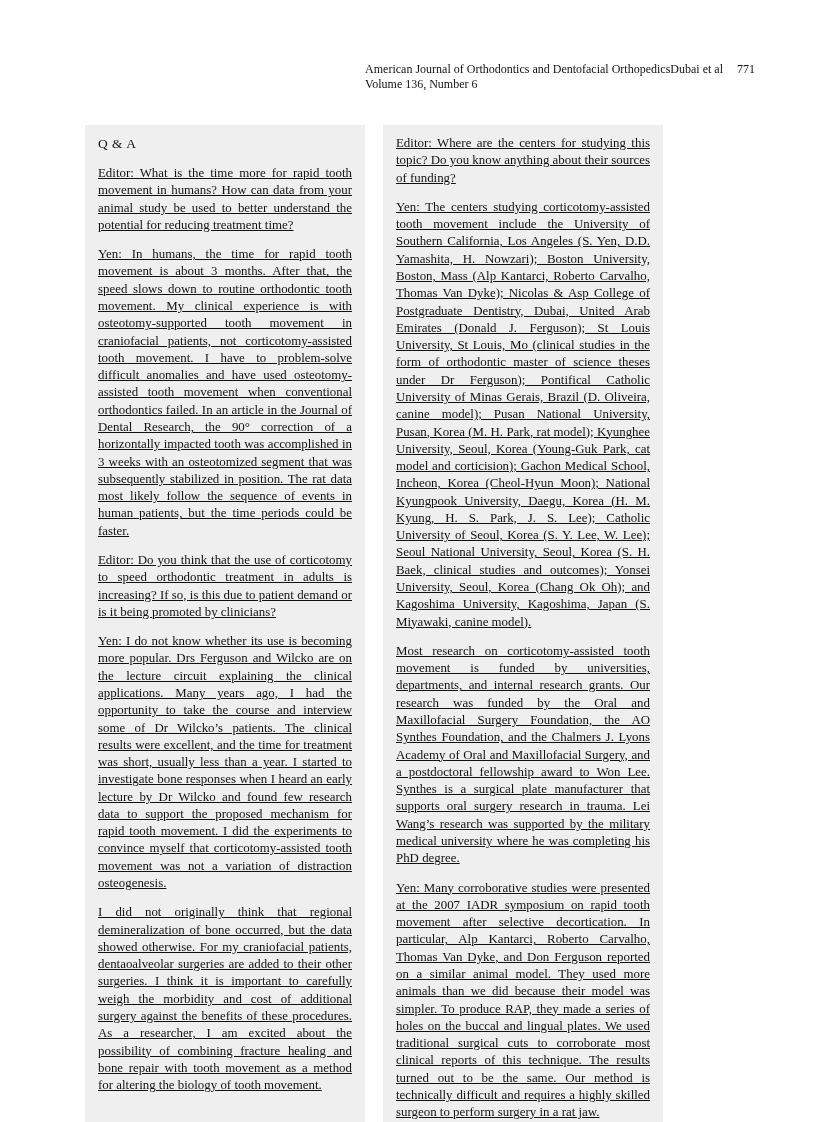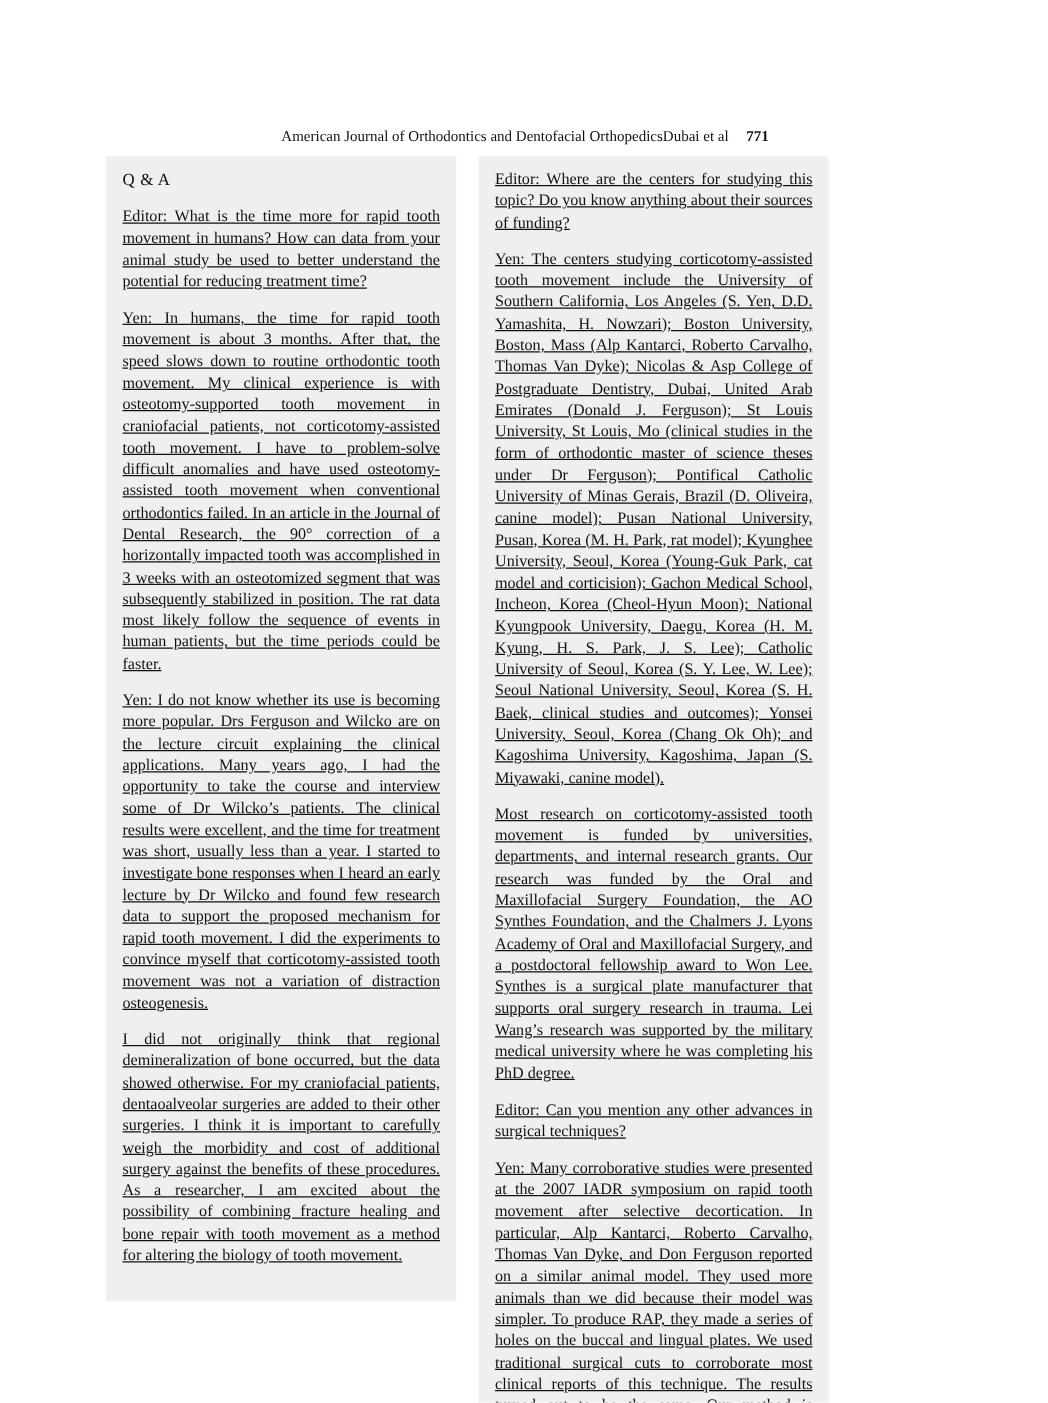--- a/index.html
+++ b/index.html
@@ -13,30 +13,29 @@
     position: relative;
     font-family: "Liberation Serif", serif;
     color: #111111;
   }
   .page-header {
     position: absolute;
     top: 62px;
     left: 85px;
     width: 670px;
     display: flex;
-    justify-content: center;
+    justify-content: flex-end;
     align-items: flex-start;
     font-size: 12px;
     line-height: 1.25;
-    margin-top: 40px;
   }
   .header-left div { white-space: nowrap; }
   .header-right { white-space: nowrap; }
   .header-right .pagenum {
-    font-weight: bold;
+    font-weight: normal;
     margin-left: 14px;
   }
   .columns {
     position: absolute;
     top: 125px;
     left: 85px;
     display: flex;
     gap: 18px;
     align-items: flex-start;
   }
@@ -65,39 +64,40 @@
   }
 </style>
 </head>
 <body>
 
 <div class="page">
 
   <header class="page-header">
     <div class="header-left">
       <div>American Journal of Orthodontics and Dentofacial Orthopedics</div>
+      <div>Volume 136, Number 6</div>
     </div>
     <div class="header-right">
       <span>Dubai et al</span><span class="pagenum">771</span>
     </div>
   </header>
 
   <main class="columns">
 
     <section class="col">
       <h2 class="qa-title">Q &amp; A</h2>
       <p>Editor: What is the time more for rapid tooth movement in humans? How can data from your animal study be used to better understand the potential for reducing treatment time?</p>
       <p>Yen: In humans, the time for rapid tooth movement is about 3 months. After that, the speed slows down to routine orthodontic tooth movement. My clinical experience is with osteotomy-supported tooth movement in craniofacial patients, not corticotomy-assisted tooth movement. I have to problem-solve difficult anomalies and have used osteotomy-assisted tooth movement when conventional orthodontics failed. In an article in the Journal of Dental Research, the 90° correction of a horizontally impacted tooth was accomplished in 3 weeks with an osteotomized segment that was subsequently stabilized in position. The rat data most likely follow the sequence of events in human patients, but the time periods could be faster.</p>
+      <p>Editor: Do you think that the use of corticotomy to speed orthodontic treatment in adults is increasing? If so, is this due to patient demand or is it being promoted by clinicians?</p>
       <p>Yen: I do not know whether its use is becoming more popular. Drs Ferguson and Wilcko are on the lecture circuit explaining the clinical applications. Many years ago, I had the opportunity to take the course and interview some of Dr Wilcko’s patients. The clinical results were excellent, and the time for treatment was short, usually less than a year. I started to investigate bone responses when I heard an early lecture by Dr Wilcko and found few research data to support the proposed mechanism for rapid tooth movement. I did the experiments to convince myself that corticotomy-assisted tooth movement was not a variation of distraction osteogenesis.</p>
       <p>I did not originally think that regional demineralization of bone occurred, but the data showed otherwise. For my craniofacial patients, dentaoalveolar surgeries are added to their other surgeries. I think it is important to carefully weigh the morbidity and cost of additional surgery against the benefits of these procedures. As a researcher, I am excited about the possibility of combining fracture healing and bone repair with tooth movement as a method for altering the biology of tooth movement.</p>
     </section>
 
     <section class="col">
       <p>Editor: Where are the centers for studying this topic? Do you know anything about their sources of funding?</p>
       <p>Yen: The centers studying corticotomy-assisted tooth movement include the University of Southern California, Los Angeles (S. Yen, D.D. Yamashita, H. Nowzari); Boston University, Boston, Mass (Alp Kantarci, Roberto Carvalho, Thomas Van Dyke); Nicolas &amp; Asp College of Postgraduate Dentistry, Dubai, United Arab Emirates (Donald J. Ferguson); St Louis University, St Louis, Mo (clinical studies in the form of orthodontic master of science theses under Dr Ferguson); Pontifical Catholic University of Minas Gerais, Brazil (D. Oliveira, canine model); Pusan National University, Pusan, Korea (M. H. Park, rat model); Kyunghee University, Seoul, Korea (Young-Guk Park, cat model and corticision); Gachon Medical School, Incheon, Korea (Cheol-Hyun Moon); National Kyungpook University, Daegu, Korea (H. M. Kyung, H. S. Park, J. S. Lee); Catholic University of Seoul, Korea (S. Y. Lee, W. Lee); Seoul National University, Seoul, Korea (S. H. Baek, clinical studies and outcomes); Yonsei University, Seoul, Korea (Chang Ok Oh); and Kagoshima University, Kagoshima, Japan (S. Miyawaki, canine model).</p>
       <p>Most research on corticotomy-assisted tooth movement is funded by universities, departments, and internal research grants. Our research was funded by the Oral and Maxillofacial Surgery Foundation, the AO Synthes Foundation, and the Chalmers J. Lyons Academy of Oral and Maxillofacial Surgery, and a postdoctoral fellowship award to Won Lee. Synthes is a surgical plate manufacturer that supports oral surgery research in trauma. Lei Wang’s research was supported by the military medical university where he was completing his PhD degree.</p>
-      <p>Editor: Can you mention any other advances in surgical techniques?</p>
       <p>Yen: Many corroborative studies were presented at the 2007 IADR symposium on rapid tooth movement after selective decortication. In particular, Alp Kantarci, Roberto Carvalho, Thomas Van Dyke, and Don Ferguson reported on a similar animal model. They used more animals than we did because their model was simpler. To produce RAP, they made a series of holes on the buccal and lingual plates. We used traditional surgical cuts to corroborate most clinical reports of this technique. The results turned out to be the same. Our method is technically difficult and requires a highly skilled surgeon to perform surgery in a rat jaw.</p>
     </section>
 
   </main>
 
 </div>
 
 </body></html>

